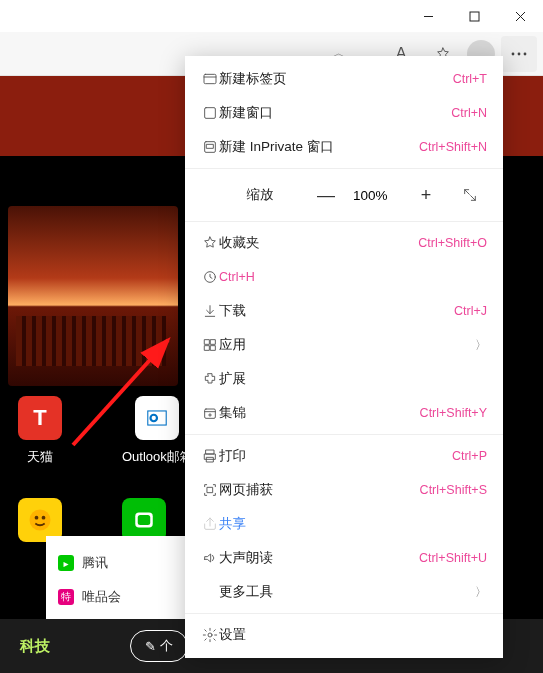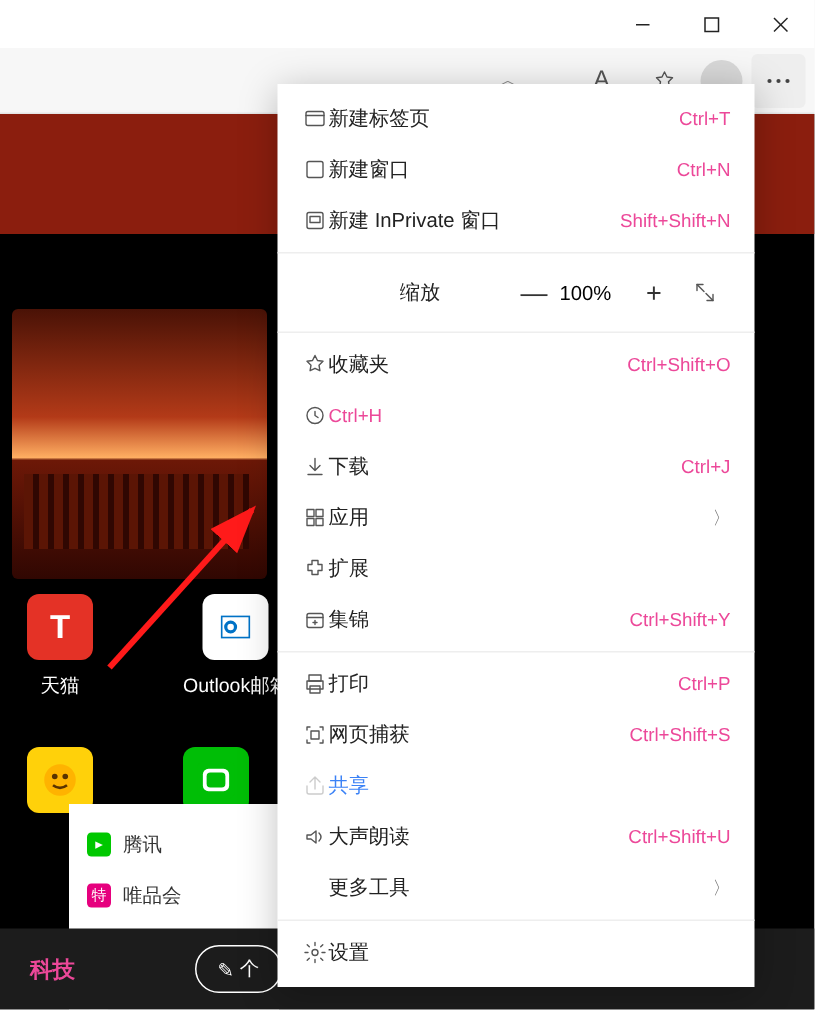--- a/index.html
+++ b/index.html
@@ -30,35 +30,35 @@
 .suning { background: #ffd10a; border-radius: 8px; width: 44px; height: 44px; display:flex;align-items:center;justify-content:center;}
 .iqiyi { background: #00be06; border-radius: 8px; width: 44px; height: 44px; display:flex;align-items:center;justify-content:center; color:#fff; font-weight:bold;}
 
 .sidepanel { position: absolute; top: 460px; left: 46px; width: 140px; background: #fff; padding: 10px 0; }
 .sidepanel .row { display: flex; align-items: center; gap: 8px; padding: 8px 12px; font-size: 13px; color: #333; }
 .sidepanel .badge { width: 16px; height: 16px; border-radius: 3px; display: inline-flex; align-items: center; justify-content: center; font-size: 10px; color: #fff; }
 .b-tx { background:#00c800;} .b-vp{background:#e6007e;} .b-db{background:#00b51d;color:#fff;} .b-jx{background:#fff;}
 .douban { color: #00b51d; }
 
 .bottom { position: absolute; bottom: 0; left: 0; right: 0; height: 54px; background: #1c1c1c; display: flex; align-items: center; padding: 0 20px; gap: 80px; }
-.bottom .cat { color: #ec4899; font-size: 15px; font-weight: 600; }
+.bottom .cat { color: #bef264; font-size: 15px; font-weight: 600; }
 .bottom .pill { border: 1.5px solid #fff; border-radius: 18px; padding: 6px 14px; color: #fff; font-size: 13px; display:flex; align-items:center; gap:4px;}
 
 .arrow { position: absolute; top: 330px; left: 68px; width: 110px; height: 120px; pointer-events: none; z-index: 5; }
 
 .menu { position: absolute; top: 56px; right: 40px; width: 318px; background: #fff; box-shadow: 0 4px 24px rgba(0,0,0,.25); z-index: 10; padding: 6px 0; font-size: 13.5px; }
 .menu .item { display: flex; align-items: center; height: 34px; padding: 0 16px; color: #222; }
 .menu .item.disabled { color: #3b82f6; }
 .menu .item .mi { width: 18px; display: flex; justify-content: center; color: #555; }
 .menu .item.disabled .mi { color: #ccc; }
 .menu .item .lbl { flex: 1; }
 .menu .item .sc { color: #ec4899; font-size: 12.5px; }
 .menu .item .arr { color: #777; font-size: 12px; }
 .menu hr { border: none; border-top: 1px solid #eee; margin: 4px 0; }
-.menu .zoom { display:flex; align-items:center; height:44px; padding:0 16px; }
+.menu .zoom { display:flex; align-items:center; height:44px; padding:0 16px; gap:10px;}
 .menu .zoom .zl { flex:1; text-align:center; color:#222; padding-left: 20px;}
 .menu .zoom .zb { width:34px; height:34px; display:flex;align-items:center;justify-content:center;color:#333;font-size:18px;}
 .menu .zoom .zv { width:46px; text-align:left; }
 svg.ic { width:16px; height:16px; stroke:#555; stroke-width:1.4; fill:none; stroke-linecap:round; stroke-linejoin:round;}
 .disabled svg.ic { stroke:#ccc; }
 </style>
 </head>
 <body>
 
 <div class="titlebar">
@@ -193,21 +193,21 @@
     <span class="sc">Ctrl+N</span>
   </div>
   <div class="item">
     <span class="mi">
         <svg class="ic" viewBox="0 0 24 24">
           <rect x="4" y="4" width="16" height="16" rx="2"></rect>
           <rect x="7" y="8" width="10" height="6"></rect>
         </svg>
       </span>
     <span class="lbl">新建 InPrivate 窗口</span>
-    <span class="sc">Shift+Shift+N</span>
+    <span class="sc">Ctrl+Shift+N</span>
   </div>
   <hr>
   <div class="zoom">
     <span class="zl">缩放</span>
     <span class="zb">—</span>
     <span class="zv">100%</span>
     <span class="zb">+</span>
     <span class="zb">
         <svg class="ic" viewBox="0 0 24 24">
           <path d="M4 10V4h6M20 14v6h-6"></path>

